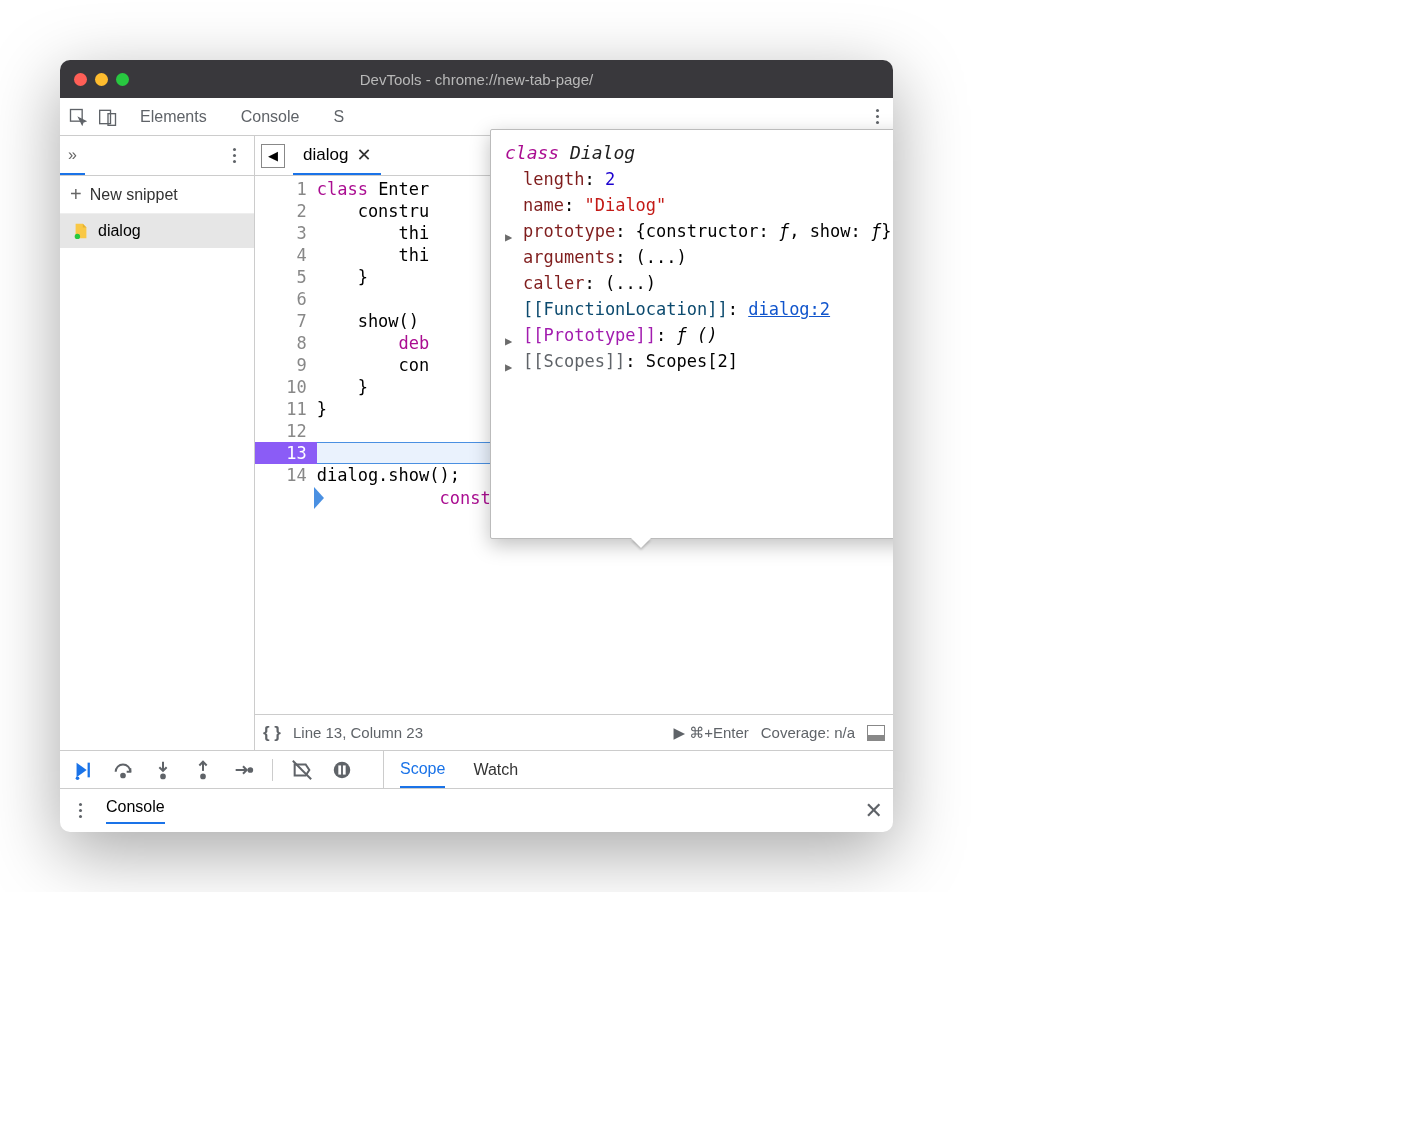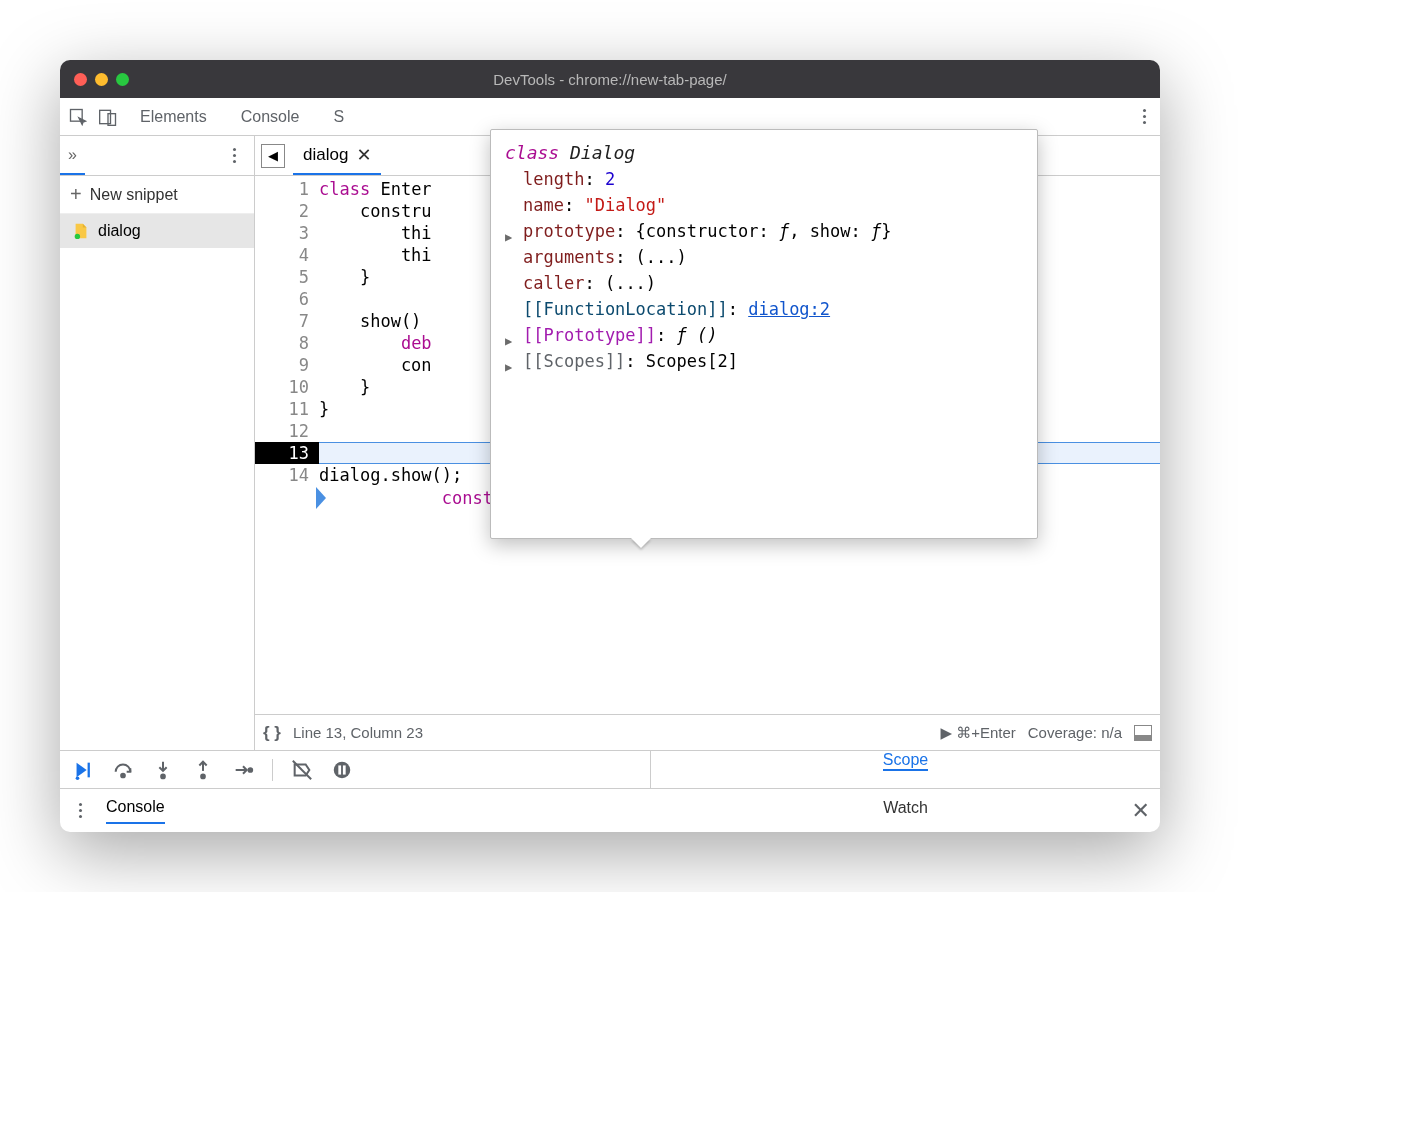--- a/index.html
+++ b/index.html
@@ -2,21 +2,21 @@
 <html><head>
 <meta charset="utf-8">
 <style>
   * { box-sizing: border-box; margin: 0; padding: 0; }
   body {
     font-family: -apple-system, BlinkMacSystemFont, "Segoe UI", Helvetica, Arial, sans-serif;
     background: #fff;
     padding: 60px;
   }
   .window {
-    width: 1100px;
+    width: 833px;
     height: 772px;
     border-radius: 10px;
     overflow: hidden;
     box-shadow: 0 20px 70px rgba(0,0,0,0.35);
     display: flex;
     flex-direction: column;
     background: #fff;
     position: relative;
   }
   .titlebar {
@@ -67,21 +67,21 @@
 
   .editor { flex: 1; display: flex; flex-direction: column; min-width: 0; }
   .edtabs { height: 40px; border-bottom: 1px solid #ccc; display: flex; align-items: center; gap: 8px; padding: 0 6px; }
   .navframe { width: 24px; height: 24px; border: 1px solid #888; display: flex; align-items: center; justify-content: center; font-size: 13px; cursor: pointer; }
   .edtab { display: flex; align-items: center; gap: 8px; padding: 0 10px; height: 100%; font-size: 17px; border-bottom: 2px solid #1a73e8; }
   .edtab .close { font-size: 18px; color: #333; }
 
   .codearea { flex: 1; display: flex; font-family: Menlo, Monaco, Consolas, monospace; font-size: 17px; position: relative; overflow: hidden; }
   .gutter { width: 64px; text-align: right; color: #888; padding-top: 2px; user-select: none; }
   .gutter div { height: 22px; line-height: 22px; padding-right: 10px; }
-  .gutter .hl { background: #000000; color: #fff; }
+  .gutter .hl { background: #8b5cf6; color: #fff; }
   .codelines { flex: 1; padding-top: 2px; position: relative; }
   .codeline { height: 22px; line-height: 22px; white-space: pre; }
   .codeline.hl { background: #eaf2fd; border-top: 1px solid #4a90e2; border-bottom: 1px solid #4a90e2;}
   .arrowmark { position: absolute; left: -3px; width: 0; height: 0; border-top: 11px solid transparent; border-bottom: 11px solid transparent; border-left: 10px solid #4a90e2; }
 
   .kw { color: #aa0d91; }
   .str { color: #c41a16; }
   .num { color: #1c00cf; }
   .prop { color: #7f1d1d; }
   .link { color: #1155cc; text-decoration: underline; }
@@ -90,21 +90,21 @@
   .selbox { background: #fdf6e3; border: 1px solid #888; }
   .caret { border-left: 1.5px solid #000; }
 
   .statusbar { height: 36px; border-top: 1px solid #ccc; display: flex; align-items: center; font-size: 15px; color: #5f6368; padding: 0 8px; gap: 12px; }
   .braces { font-size: 17px; font-weight: bold; }
   .statusbar .right { margin-left: auto; display: flex; align-items: center; gap: 12px; }
 
   .debugbar { height: 38px; border-top: 1px solid #ccc; display: flex; align-items: center; }
   .debugleft { flex: 1; display: flex; align-items: center; gap: 18px; padding: 0 12px; }
   .dbgicon { width: 22px; height: 22px; display: inline-flex; }
-  .debugright { width: 510px; border-left: 1px solid #ccc; height: 100%; display: flex; align-items: center; padding: 0 16px; gap: 28px; font-size: 16px; color: #333; flex-direction: column; }
+  .debugright { width: 510px; border-left: 1px solid #ccc; height: 100%; display: flex; align-items: center; padding: 0 16px; gap: 28px; font-size: 16px; color: #333; }
   .debugright .active { color: #1a73e8; border-bottom: 2px solid #1a73e8; height: 100%; display: flex; align-items: center; }
 
   .console { height: 44px; border-top: 1px solid #ccc; display: flex; align-items: center; padding: 0 10px; gap: 16px; font-size: 16px; }
   .console .xicon { margin-left: auto; font-size: 22px; color: #5f6368; }
 
   .popover {
     position: absolute;
     left: 430px; top: 69px;
     width: 548px; height: 410px;
     background: #fff;

